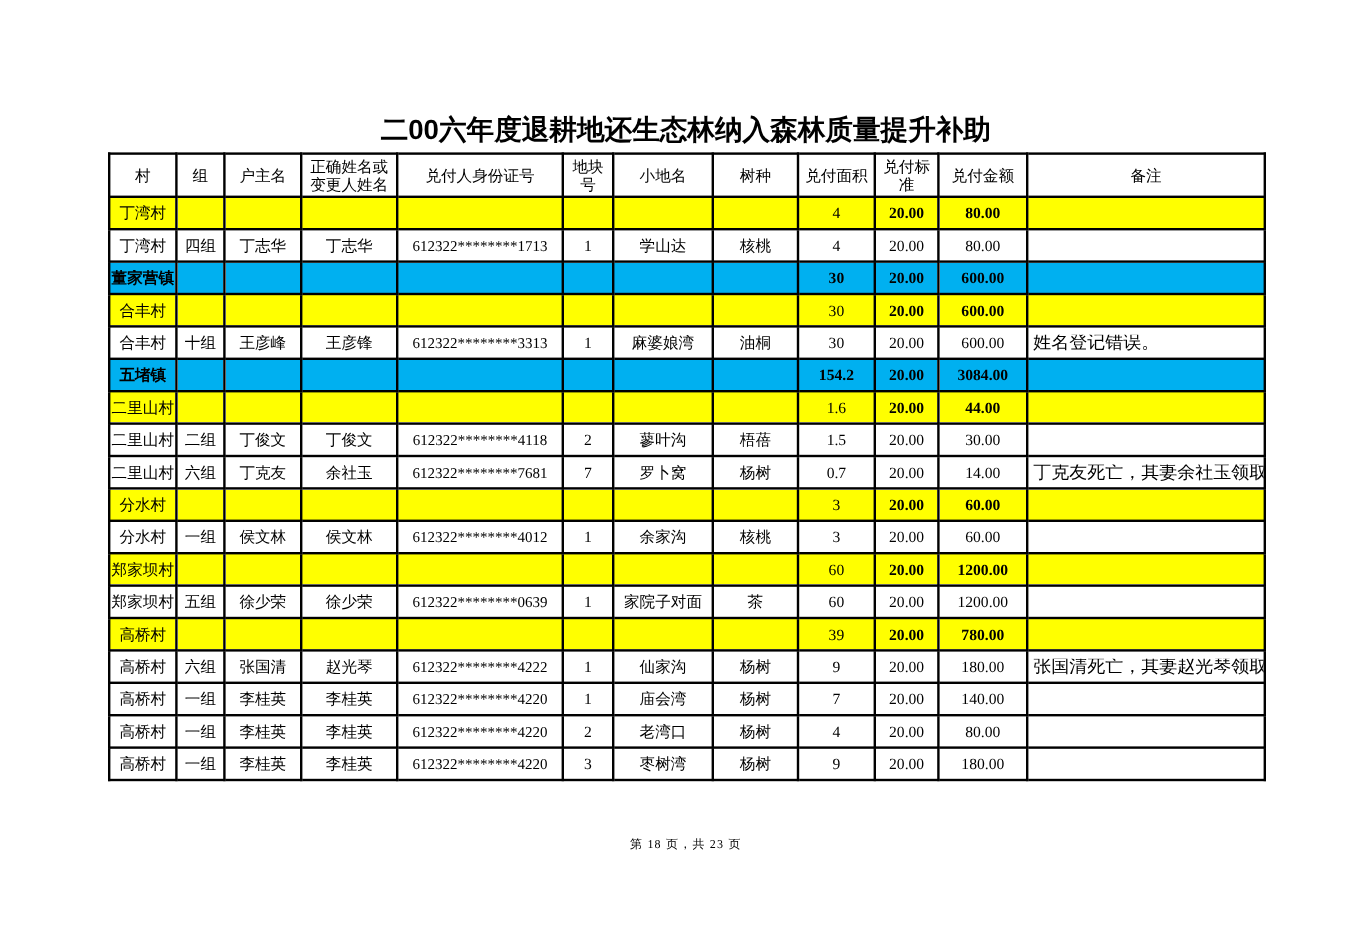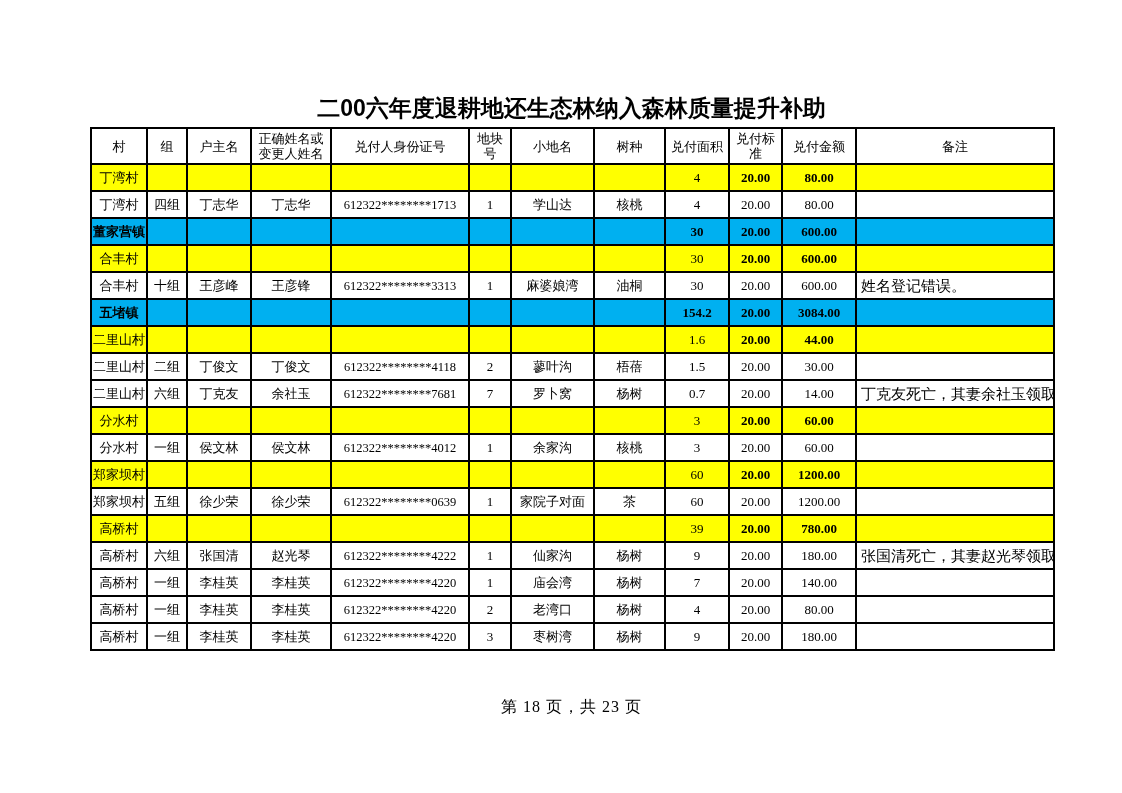--- a/index.html
+++ b/index.html
@@ -61,21 +61,21 @@
   tr.row-town td {
     font-family: Liberation Serif, serif;
     font-weight: bold;
   }
   tr.row-village td.cell-standard, tr.row-village td.cell-amount { font-weight: bold; }
   .footer {
     margin-top: 46px;
     text-align: center;
     width: 963px;
     margin-left: 72px;
-    font-size: 16px;
+    font-size: 10px;
     letter-spacing: 1px;
   }
 </style>
 </head>
 <body>
 
 <div class="page">
   <div class="title-block">
     <div class="title-line">二00六年度退耕地还生态林纳入森林质量提升补助</div>
   </div>

